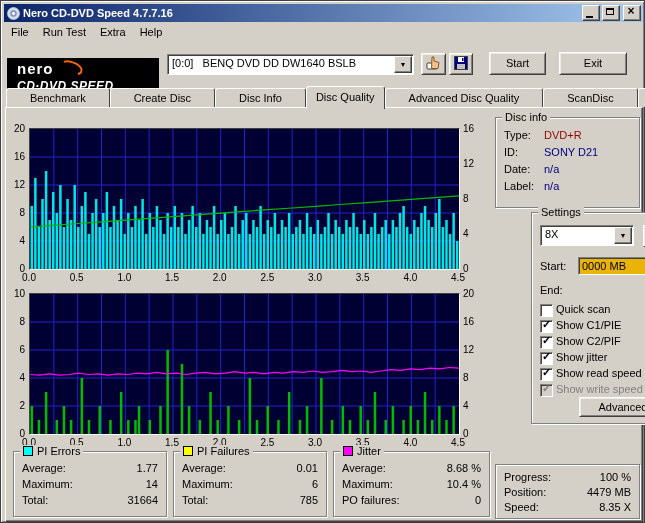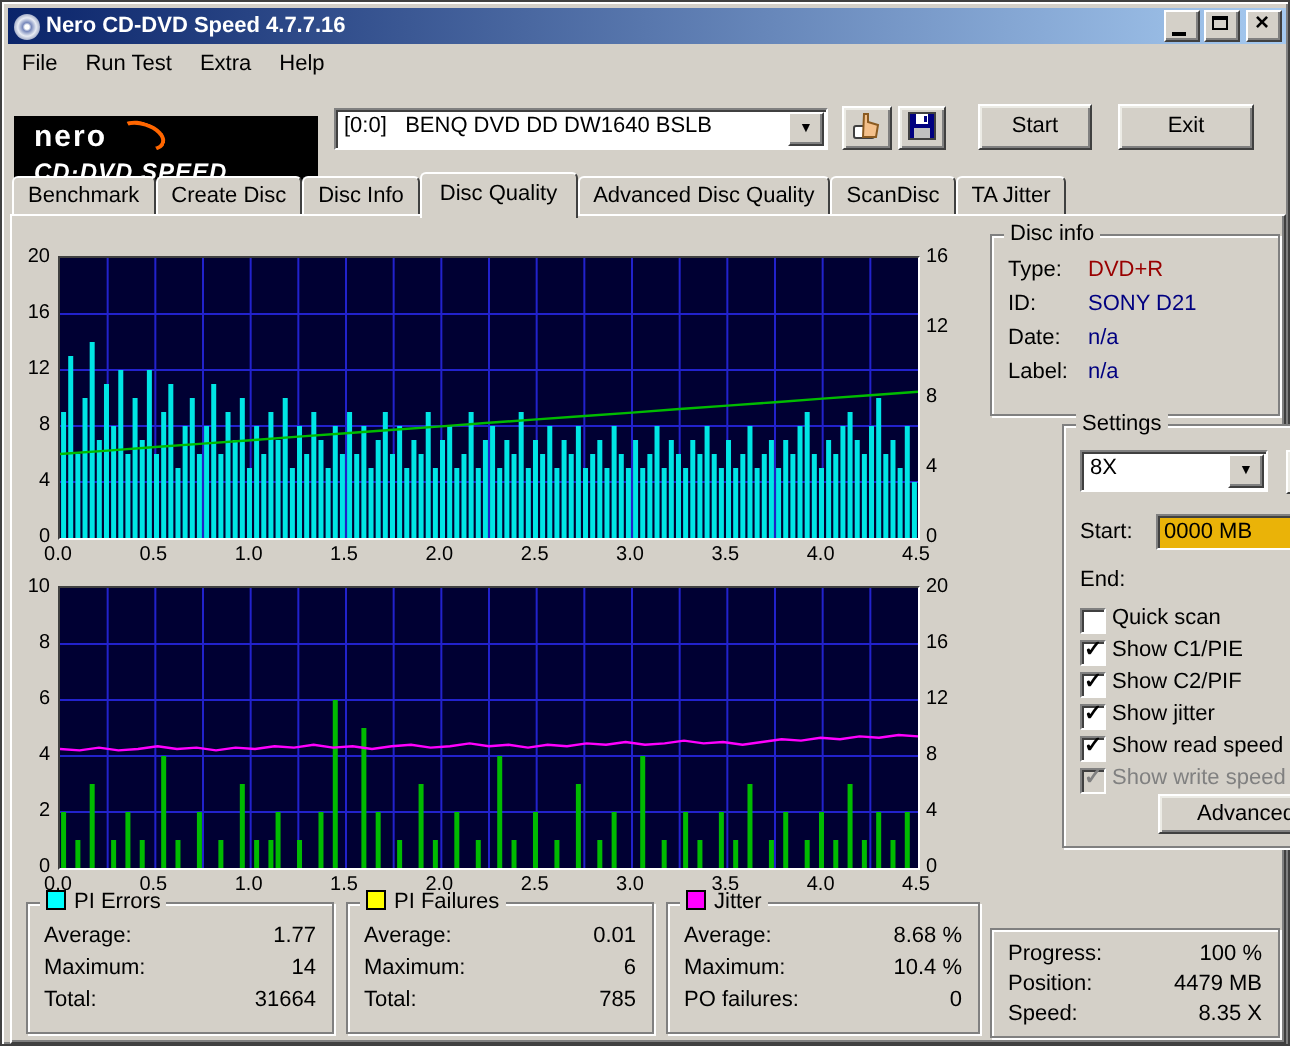--- a/index.html
+++ b/index.html
@@ -31,21 +31,21 @@
   .combo .combo-text{position:absolute;left:4px;top:2px;white-space:pre;}
   .combo .combo-arrow{position:absolute;right:1px;top:1px;bottom:1px;width:16px;background:#d4d0c8;
     border:1px solid;border-color:#ffffff #404040 #404040 #ffffff;box-shadow:inset -1px -1px 0 #808080;
     font-size:7px;text-align:center;line-height:15px;cursor:default;}
   .btn{position:absolute;background:#d4d0c8;border:1px solid;border-color:#ffffff #404040 #404040 #ffffff;
     box-shadow:inset 1px 1px 0 #ecebe5, inset -1px -1px 0 #808080;text-align:center;cursor:default;
     font-family:"Liberation Sans",sans-serif;font-size:11px;box-sizing:border-box;}
   .icon-btn svg{display:block;margin:2px auto 0;}
   
   .tabstrip{position:absolute;left:5px;top:87px;height:22px;z-index:6;white-space:nowrap;}
-  .tab{display:inline-block;vertical-align:bottom;padding:3px 7px;background:#d4d0c8;
+  .tab{display:inline-block;vertical-align:bottom;padding:3px 23px;background:#d4d0c8;
     border:1px solid;border-color:#ffffff #404040 #404040 #ffffff;border-bottom:none;
     border-radius:3px 3px 0 0;cursor:default;}
   .tab.active{position:relative;top:-2px;padding:4px 9px 6px;margin-bottom:-4px;z-index:7;}
   .panel{position:absolute;left:4px;top:106px;width:636px;height:413px;background:#d4d0c8;
     border:1px solid;border-color:#ffffff #404040 #404040 #ffffff;box-shadow:inset -1px -1px 0 #808080;z-index:1;}
   
   .plot{position:absolute;z-index:2;border:1px solid;border-color:#404040 #ffffff #ffffff #404040;line-height:0;}
   #axis-labels{position:absolute;inset:0;z-index:3;pointer-events:none;}
   .ax{position:absolute;font-size:10px;color:#000;}
   

